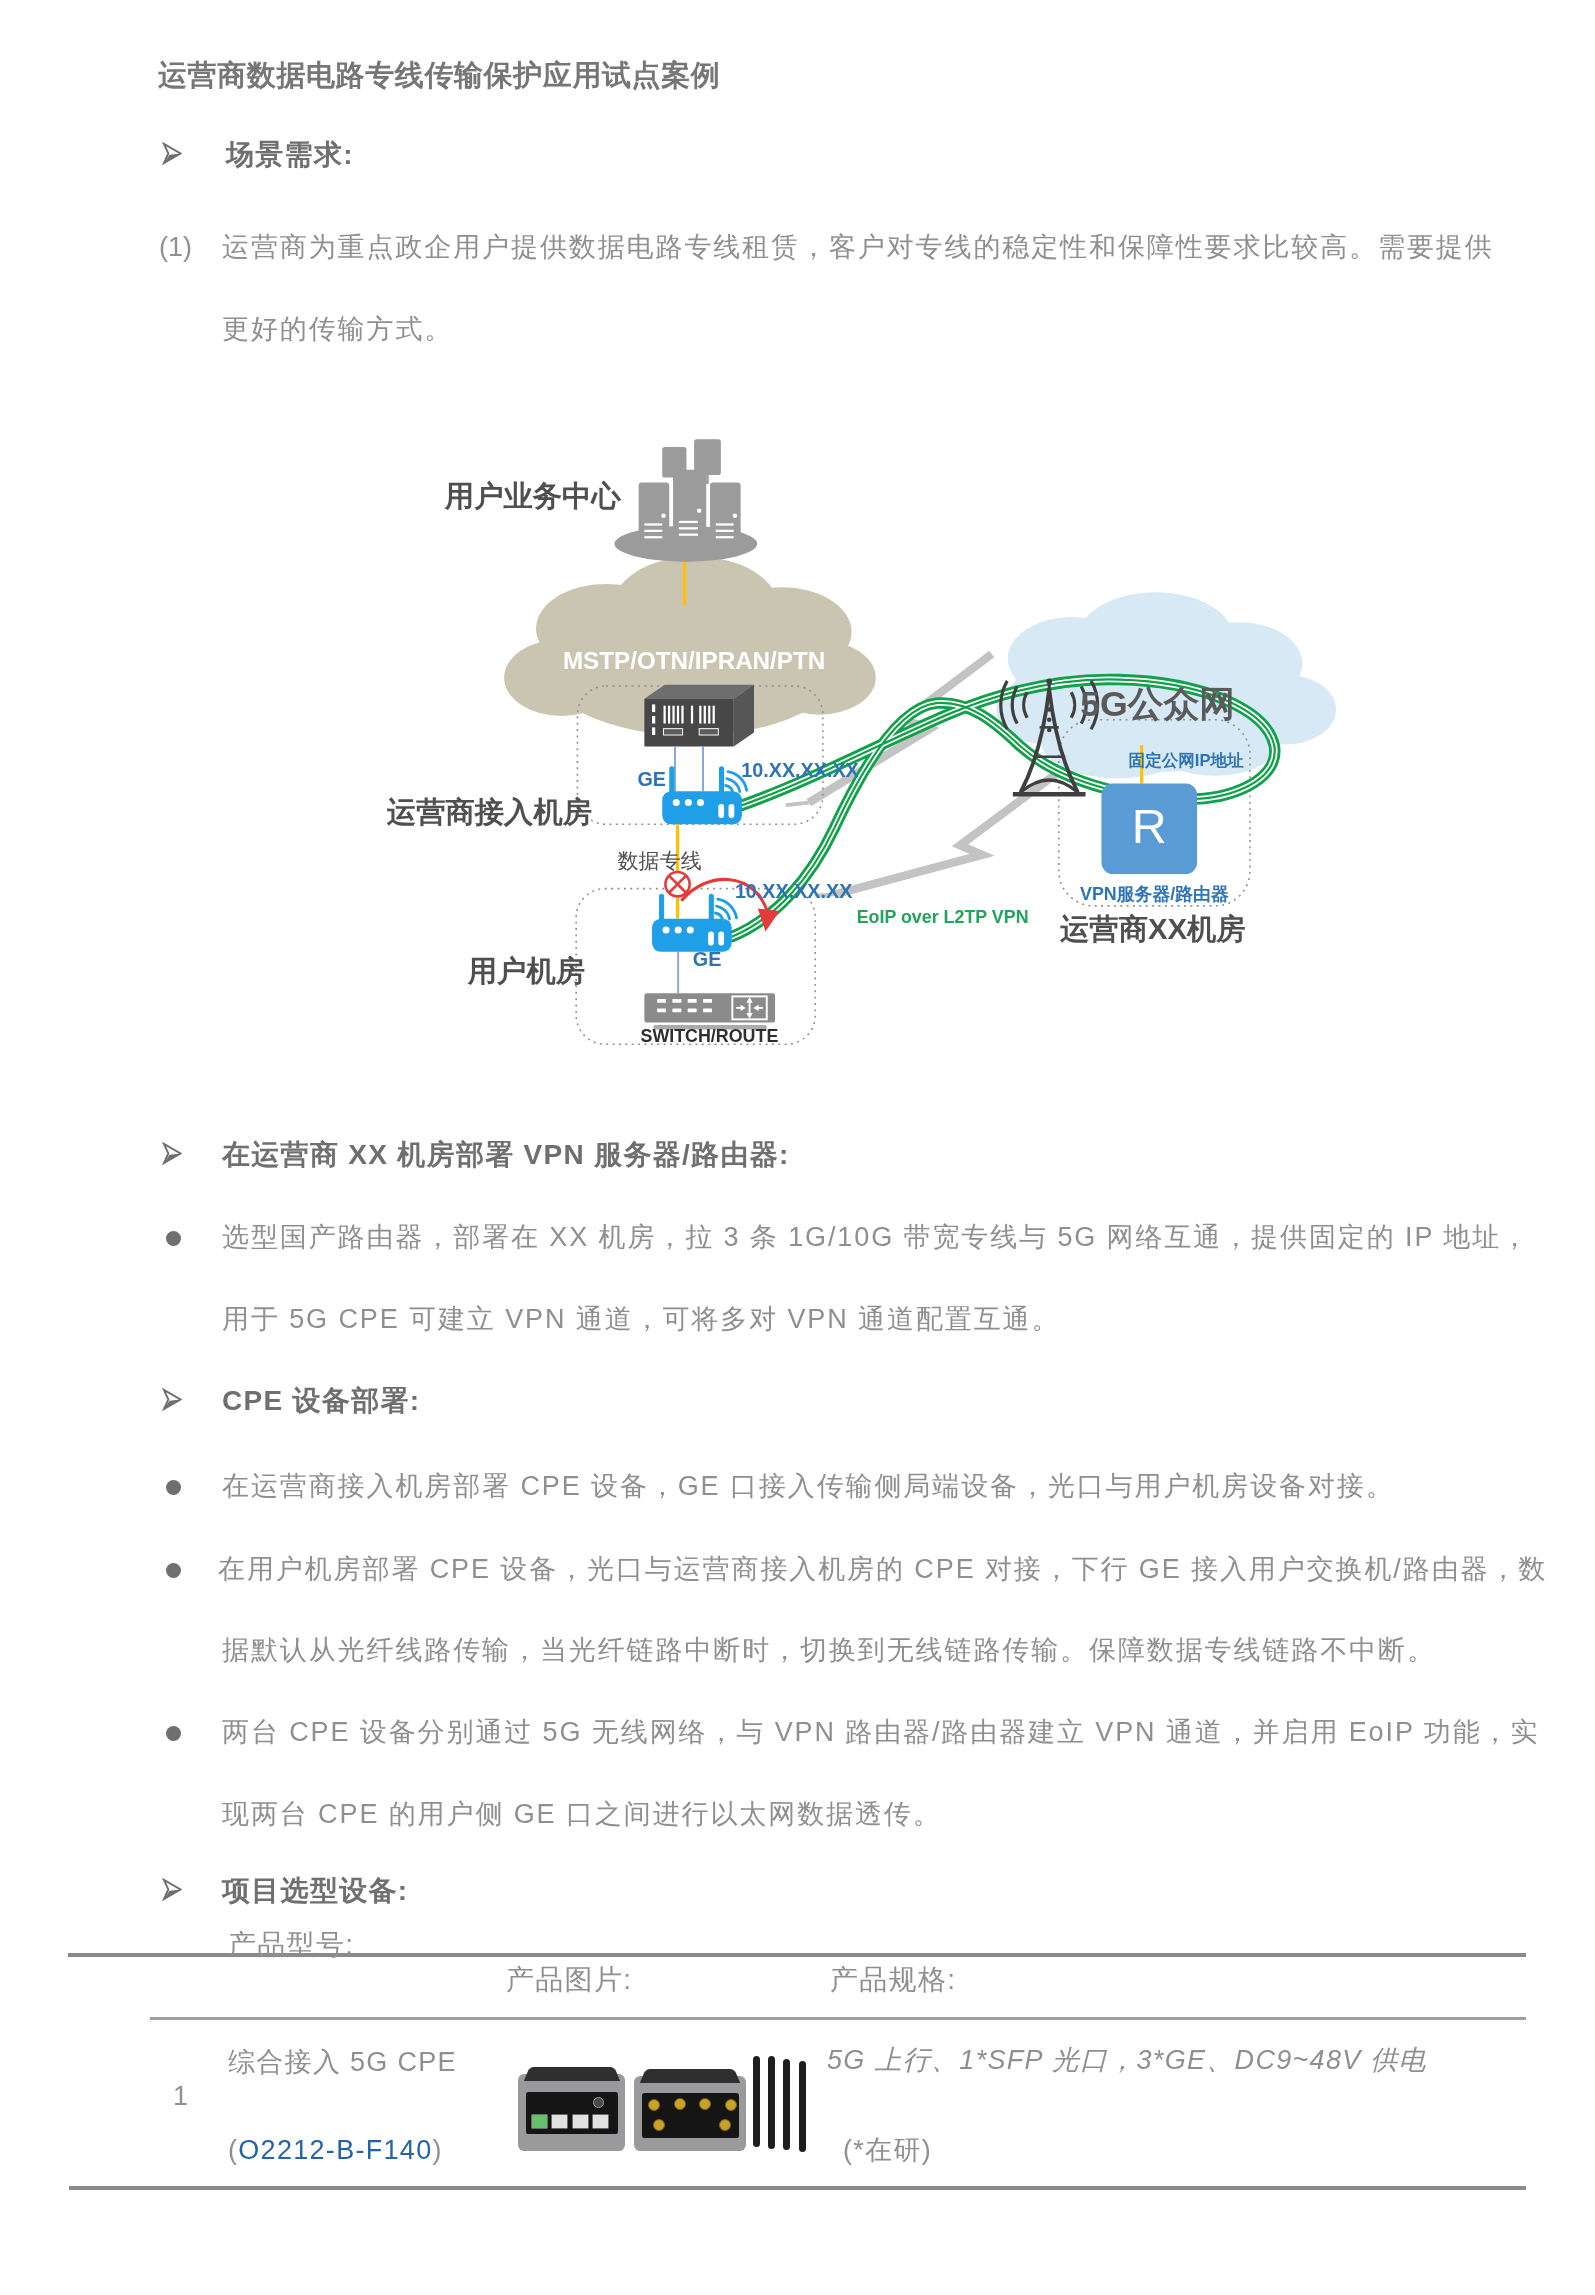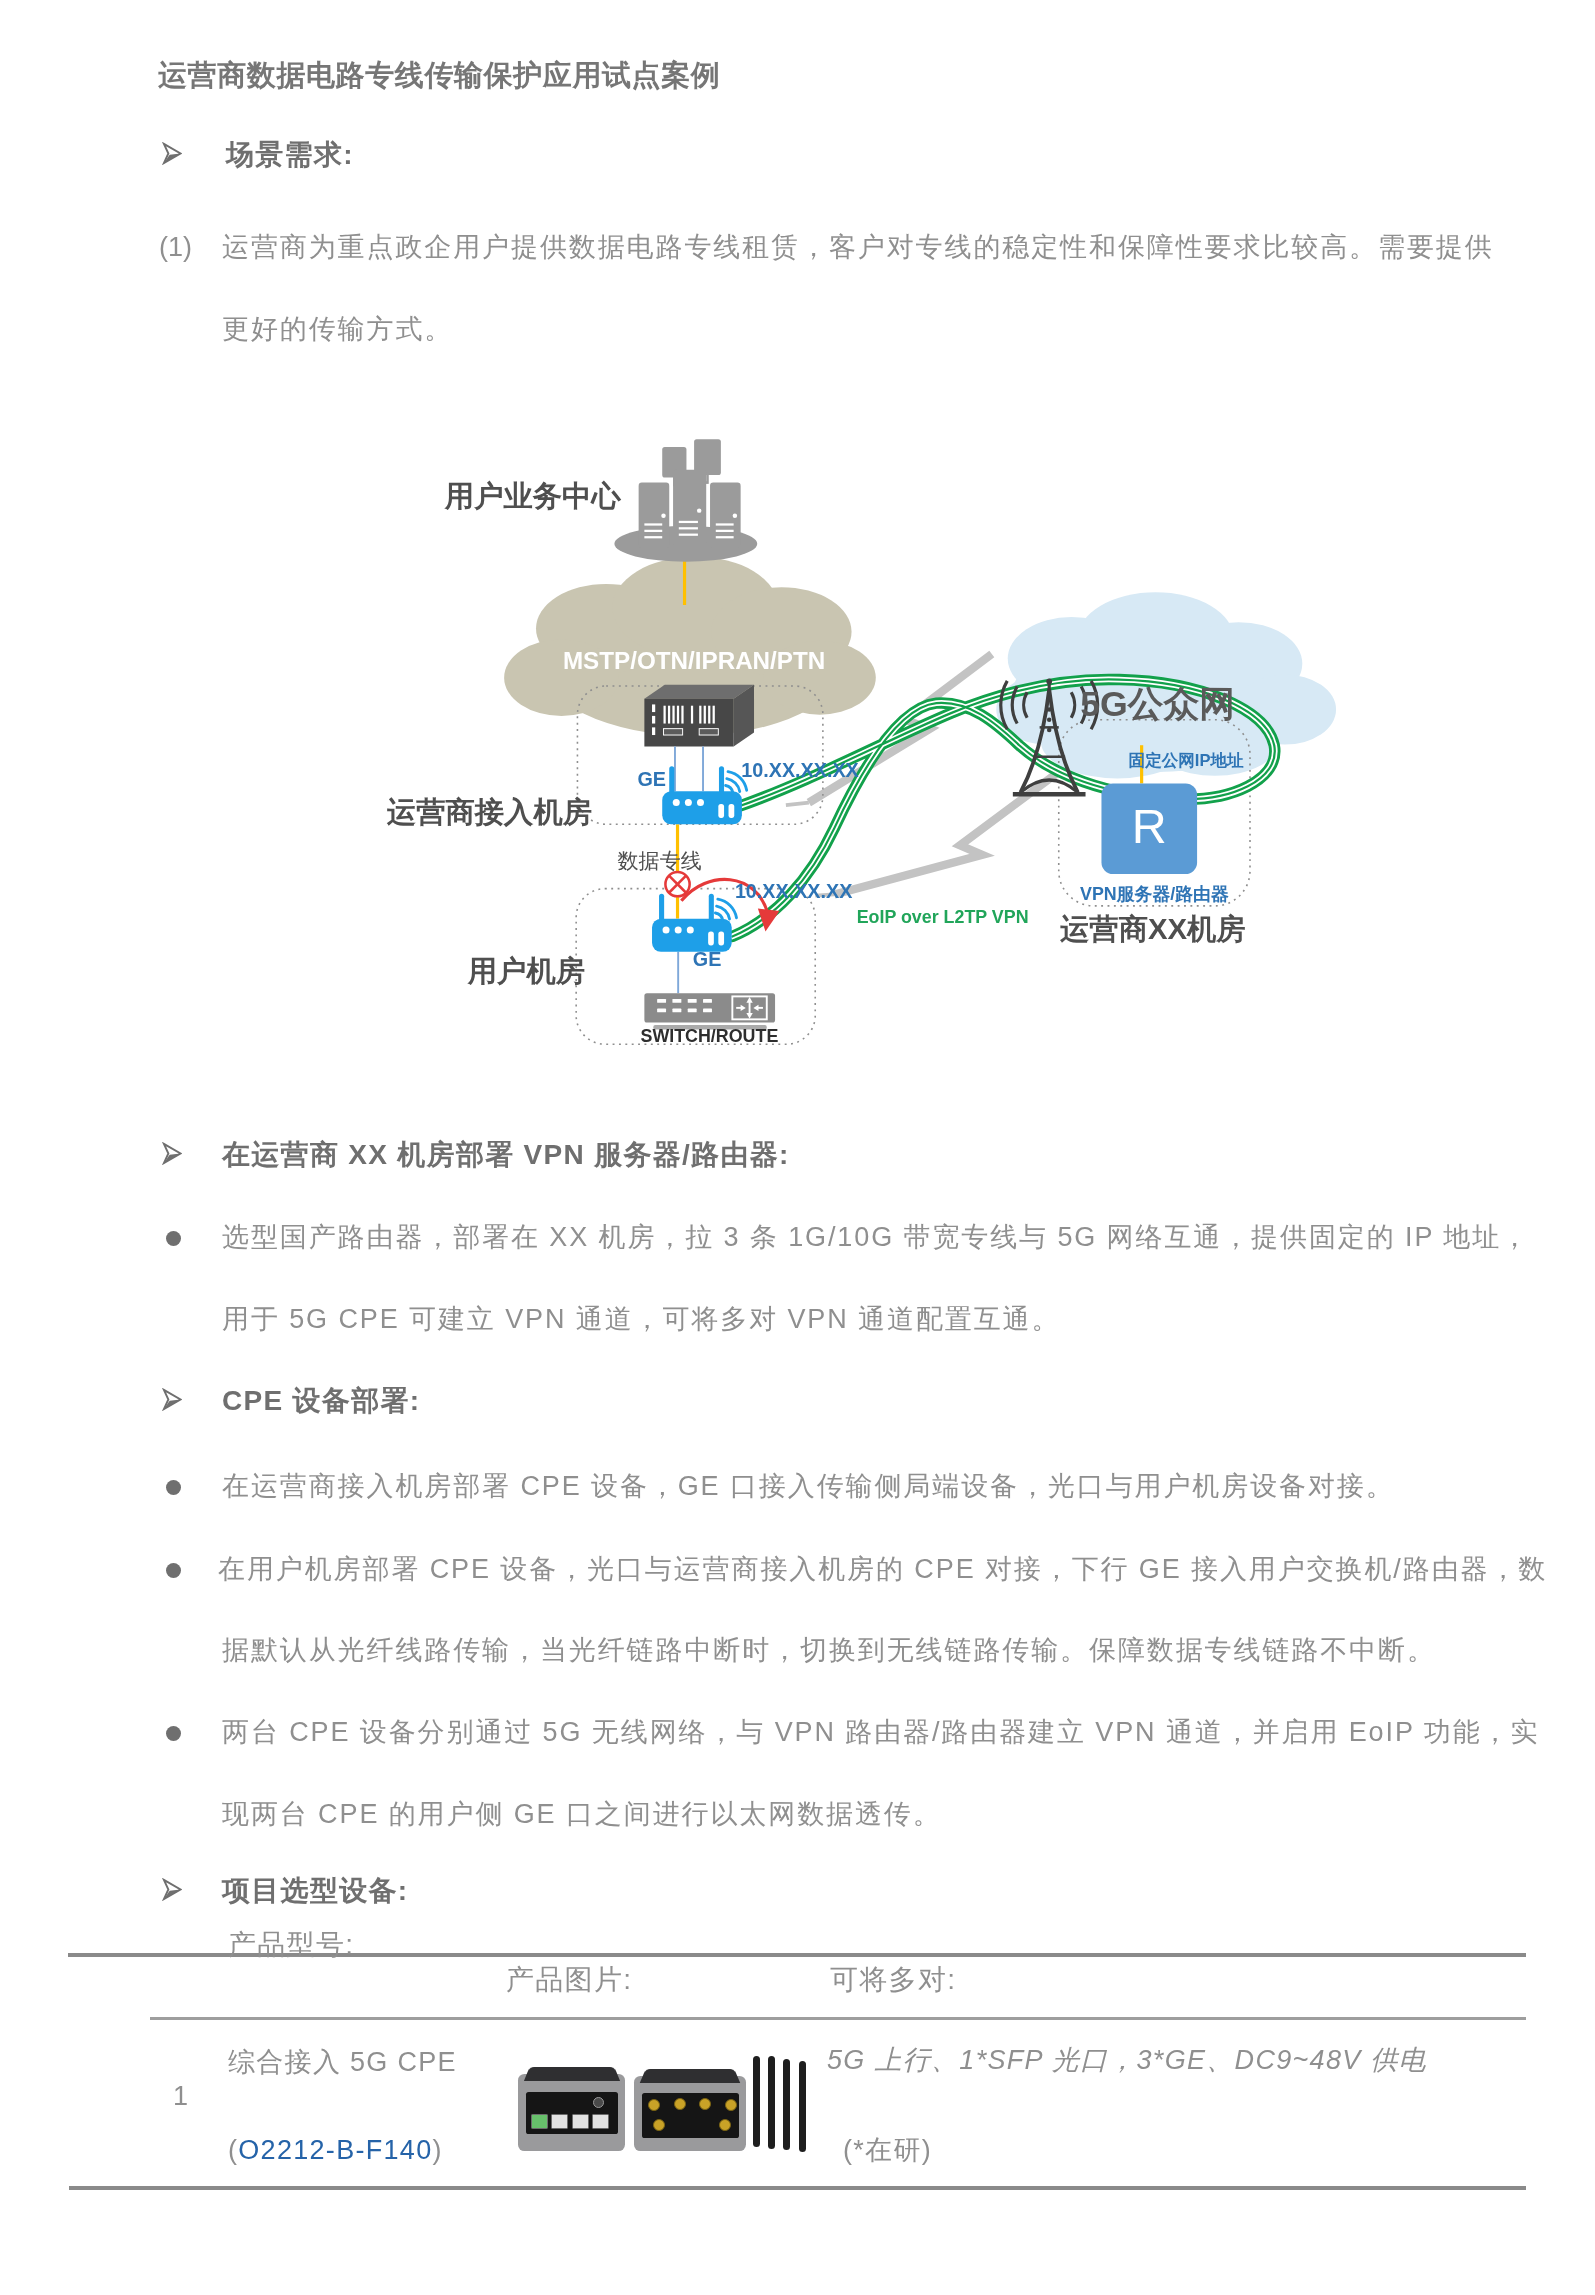--- a/index.html
+++ b/index.html
@@ -289,21 +289,21 @@
 
 <svg class="h-arrow" style="left:162px;top:1878px;" viewBox="0 0 32 36">
   <polygon points="3,3 29,18 3,33 10,18" fill="#ffffff" stroke="#6f6f6f" stroke-width="3"></polygon>
   <polygon points="3,33 29,18 12,20" fill="#6f6f6f"></polygon>
 </svg>
 <div class="abs heading" style="left:222px;top:1875px;">项目选型设备:</div>
 
 <div class="tline-h" style="left:68px;top:1953px;width:1458px;height:3.8px;"></div>
 <div class="abs th-cell" style="left:228px;top:1929px;">产品型号:</div>
 <div class="abs th-cell" style="left:506px;top:1964px;">产品图片:</div>
-<div class="abs th-cell" style="left:830px;top:1964px;">可将多对:</div>
+<div class="abs th-cell" style="left:830px;top:1964px;">产品规格:</div>
 <div class="tline-h" style="left:150px;top:2017px;width:1376px;height:2.6px;background:#9e9e9e;"></div>
 
 <div class="abs td-cell" style="left:173px;top:2081px;">1</div>
 <div class="abs td-cell" style="left:228px;top:2047px;">综合接入 5G CPE</div>
 <div class="abs td-cell" style="left:228px;top:2135px;"><span class="gray">(</span><span class="code">O2212-B-F140</span><span class="gray">)</span></div>
 <div class="abs td-cell" style="left:827px;top:2045px;font-style:italic;">5G 上行、1*SFP 光口，3*GE、DC9~48V 供电</div>
 <div class="abs td-cell" style="left:843px;top:2135px;">(*在研)</div>
 
 <div class="photo">
   <div class="dev" style="left:0px;top:19px;width:107px;height:77px;">

